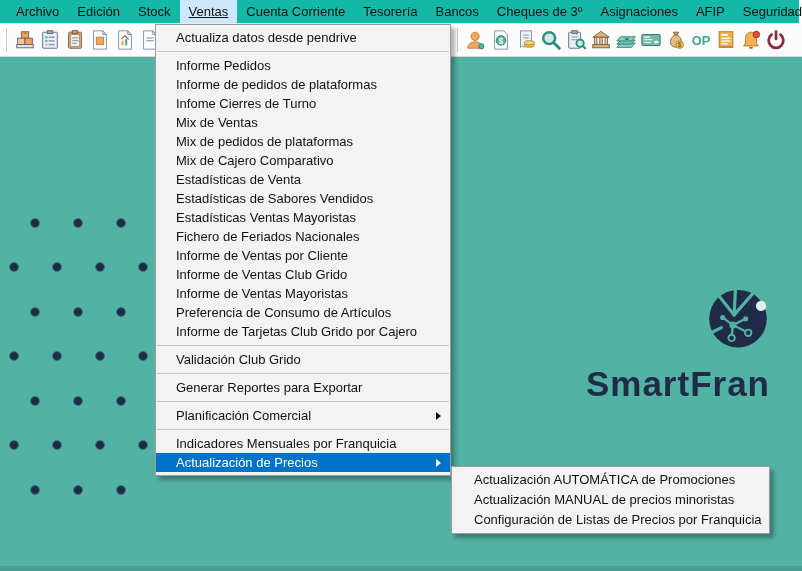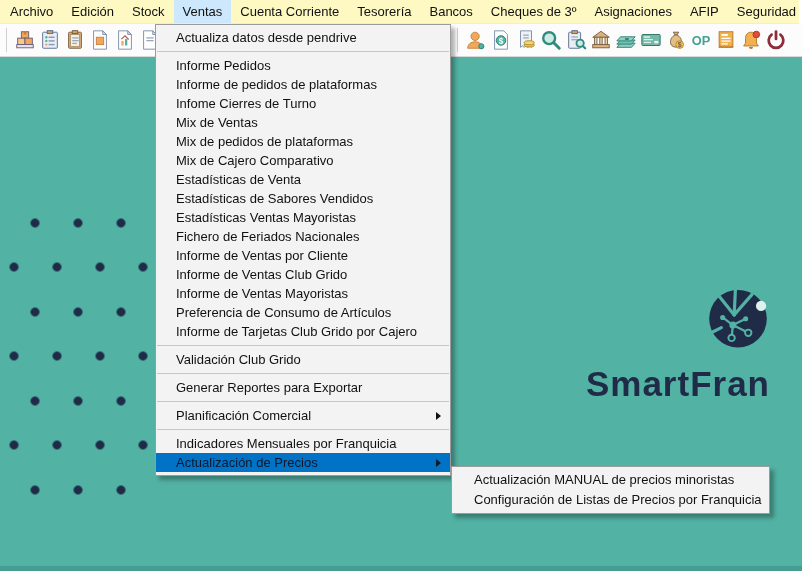--- a/index.html
+++ b/index.html
@@ -6,26 +6,26 @@
   html,body { background:#777; }
   .screen {
     position: relative; width: 802px; height: 571px;
     overflow: hidden; background: #fff;
     font-family: "Liberation Sans", sans-serif;
     -webkit-font-smoothing: antialiased;
   }
   
   .menubar {
     position: absolute; top:0; left:0; right:3px; height:24px;
-    background:#fef9c3; display:flex; align-items:stretch;
-    font-size:13px; color:#111; z-index:10; padding-left:1px;
+    background:#14b8a6; display:flex; align-items:stretch;
+    font-size:13px; color:#111; z-index:10; padding-left:7px;
     border-bottom:1px solid #ececec;
   }
   .mb-item { padding:0 9px; line-height:23px; cursor:default; white-space:nowrap; }
-  .mb-item.active { background: var(--mba, #cde8fc); }
+  .mb-item.active { background: var(--mba, #cde8fc); text-decoration: underline; }
   
   .toolbar {
     position:absolute; top:24px; left:0; right:0; height:33px;
     background:#fcfcfc; border-bottom:1px solid #d8d8d8; z-index:1;
   }
   .tb-group { position:absolute; top:0; height:32px; display:flex; align-items:center; }
   .tb-group.left  { left:4px; }
   .tb-group.right { left:455px; }
   .tb-sep { width:1px; height:24px; background:#cfcfcf; margin:0 5px 0 2px; }
   .tb-btn {
@@ -63,21 +63,21 @@
     box-shadow: 4px 4px 4px rgba(0,0,0,0.3); padding:3px 0;
     font-size:13px; color:#111;
   }
   .menu-popup.dropdown { left:155px; top:24px; width:296px; z-index:20; }
   .menu-popup.flyout   { left:451px; top:466px; width:319px; z-index:21; }
   .menu-item {
     position:relative; height:19px; line-height:19px;
     padding-left:20px; padding-right:18px; white-space:nowrap; cursor:default;
   }
   .flyout .menu-item { height:20px; line-height:20px; padding-left:22px; }
-  .menu-item.highlighted { background: var(--sel, #0173c7); color:#0f172a; }
+  .menu-item.highlighted { background: var(--sel, #0173c7); color:#ffffff; }
   .menu-sep { height:1px; background:#c6c6c6; margin:4px 1px; }
   .arrow {
     position:absolute; right:9px; top:50%; transform:translateY(-50%);
     width:0; height:0;
     border-top:4px solid transparent; border-bottom:4px solid transparent;
     border-left:5px solid currentColor;
   }
 </style>
 </head>
 <body>
@@ -320,17 +320,18 @@
       <div class="menu-sep"></div>
       <div class="menu-item"><span>Generar Reportes para Exportar</span></div>
       <div class="menu-sep"></div>
       <div class="menu-item"><span>Planificación Comercial</span><span class="arrow"></span></div>
       <div class="menu-sep"></div>
       <div class="menu-item"><span>Indicadores Mensuales por Franquicia</span></div>
       <div class="menu-item highlighted"><span>Actualización de Precios</span><span class="arrow"></span></div>
     </div>
 
   <div class="menu-popup flyout">
+      <div class="menu-item"><span>Actualización AUTOMÁTICA de Promociones</span></div>
       <div class="menu-item"><span>Actualización MANUAL de precios minoristas</span></div>
       <div class="menu-item"><span>Configuración de Listas de Precios por Franquicia</span></div>
     </div>
 
 </div>
 
 </body></html>

